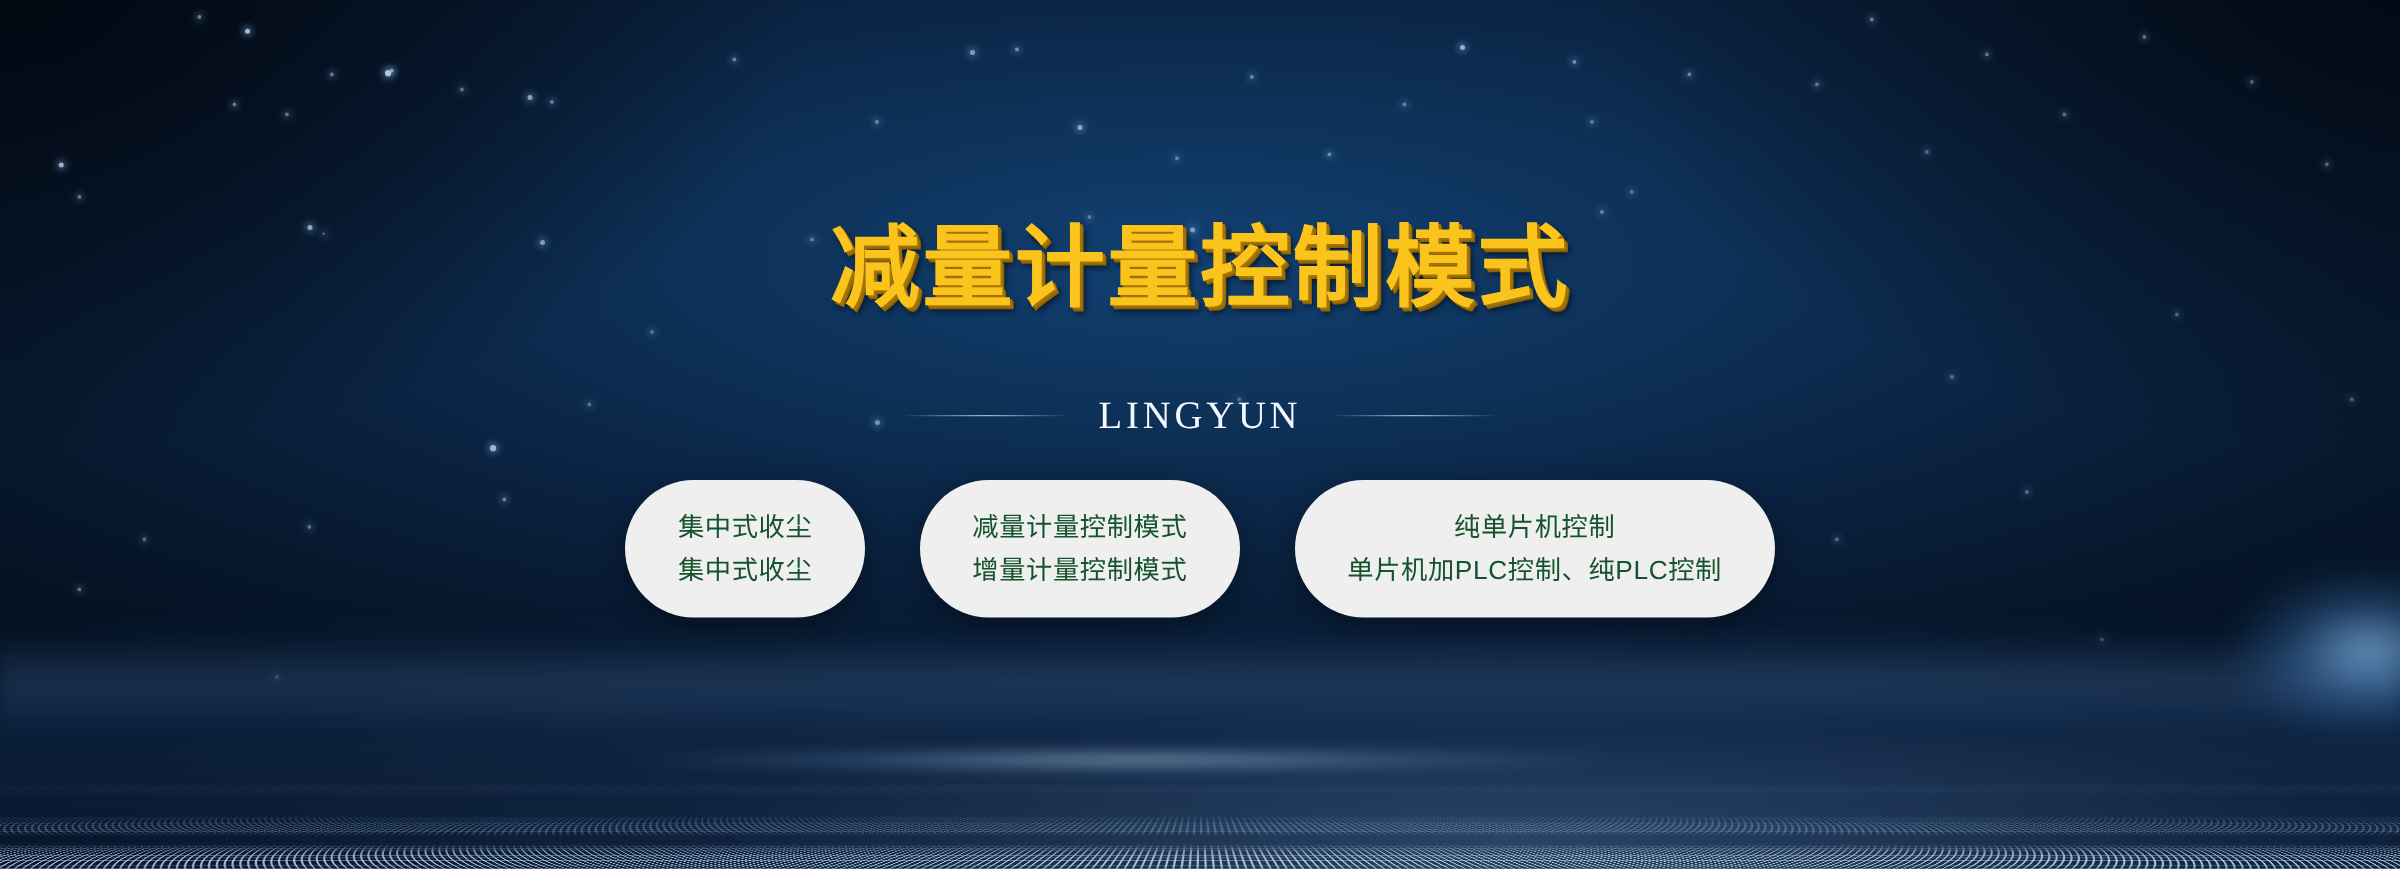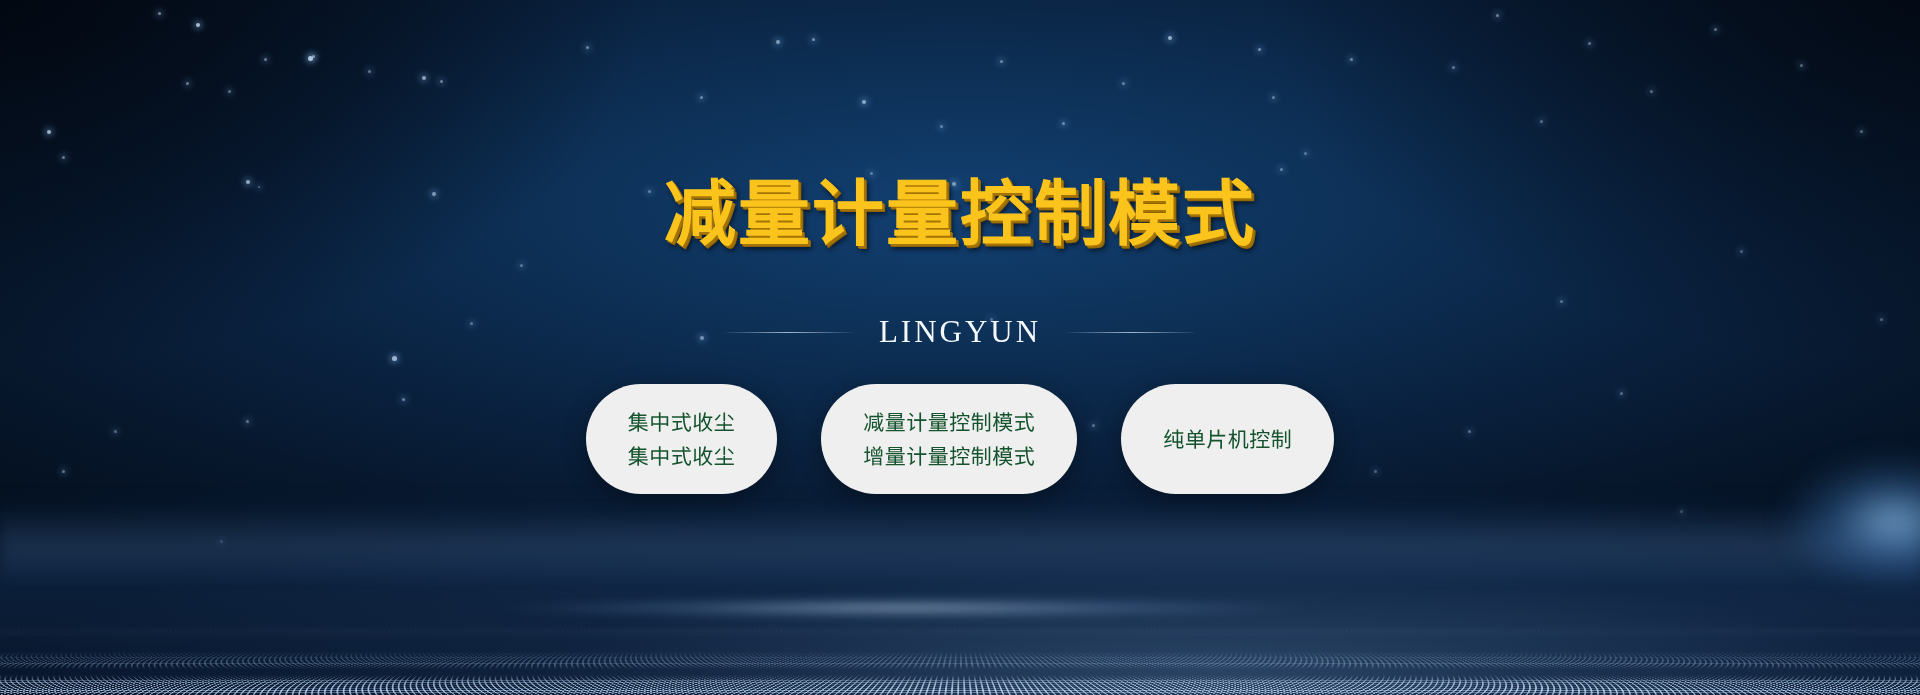--- a/index.html
+++ b/index.html
@@ -331,17 +331,18 @@
         <span class="card-line">集中式收尘</span>
       </div>
 
       <div class="card">
         <span class="card-line">减量计量控制模式</span>
         <span class="card-line">增量计量控制模式</span>
       </div>
 
       <div class="card">
         <span class="card-line">纯单片机控制</span>
+        <span class="card-line">单片机加PLC控制、纯PLC控制</span>
       </div>
 
     </div>
   </div>
 </div>
 
 </body></html>

